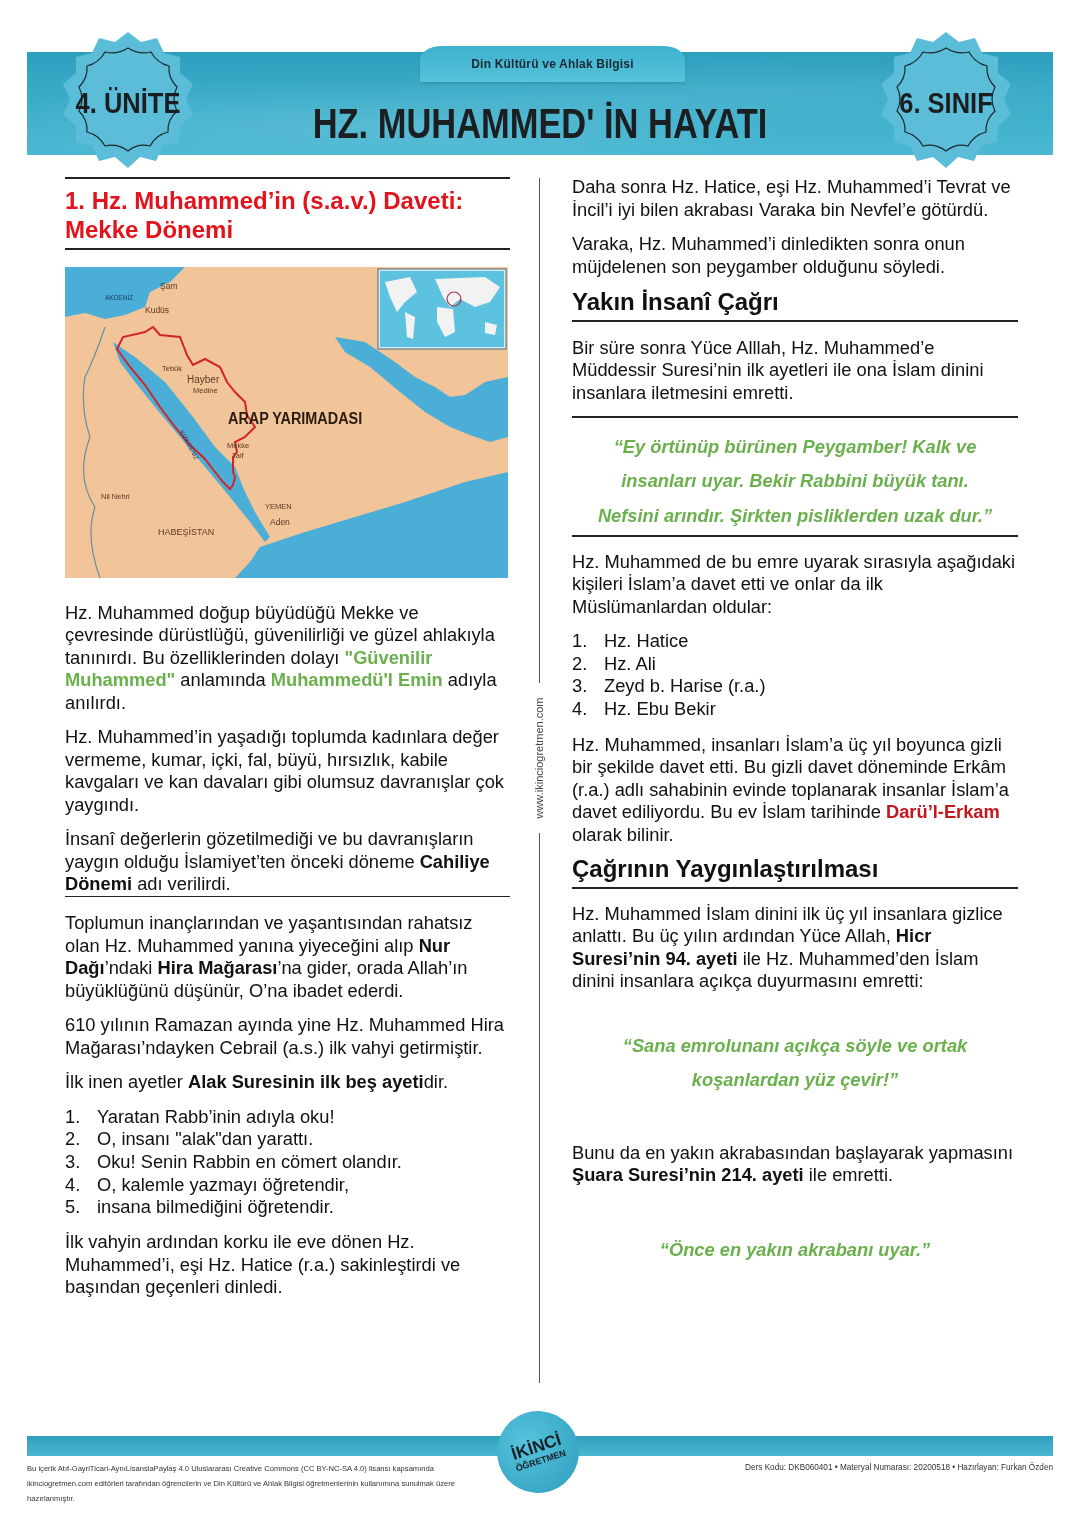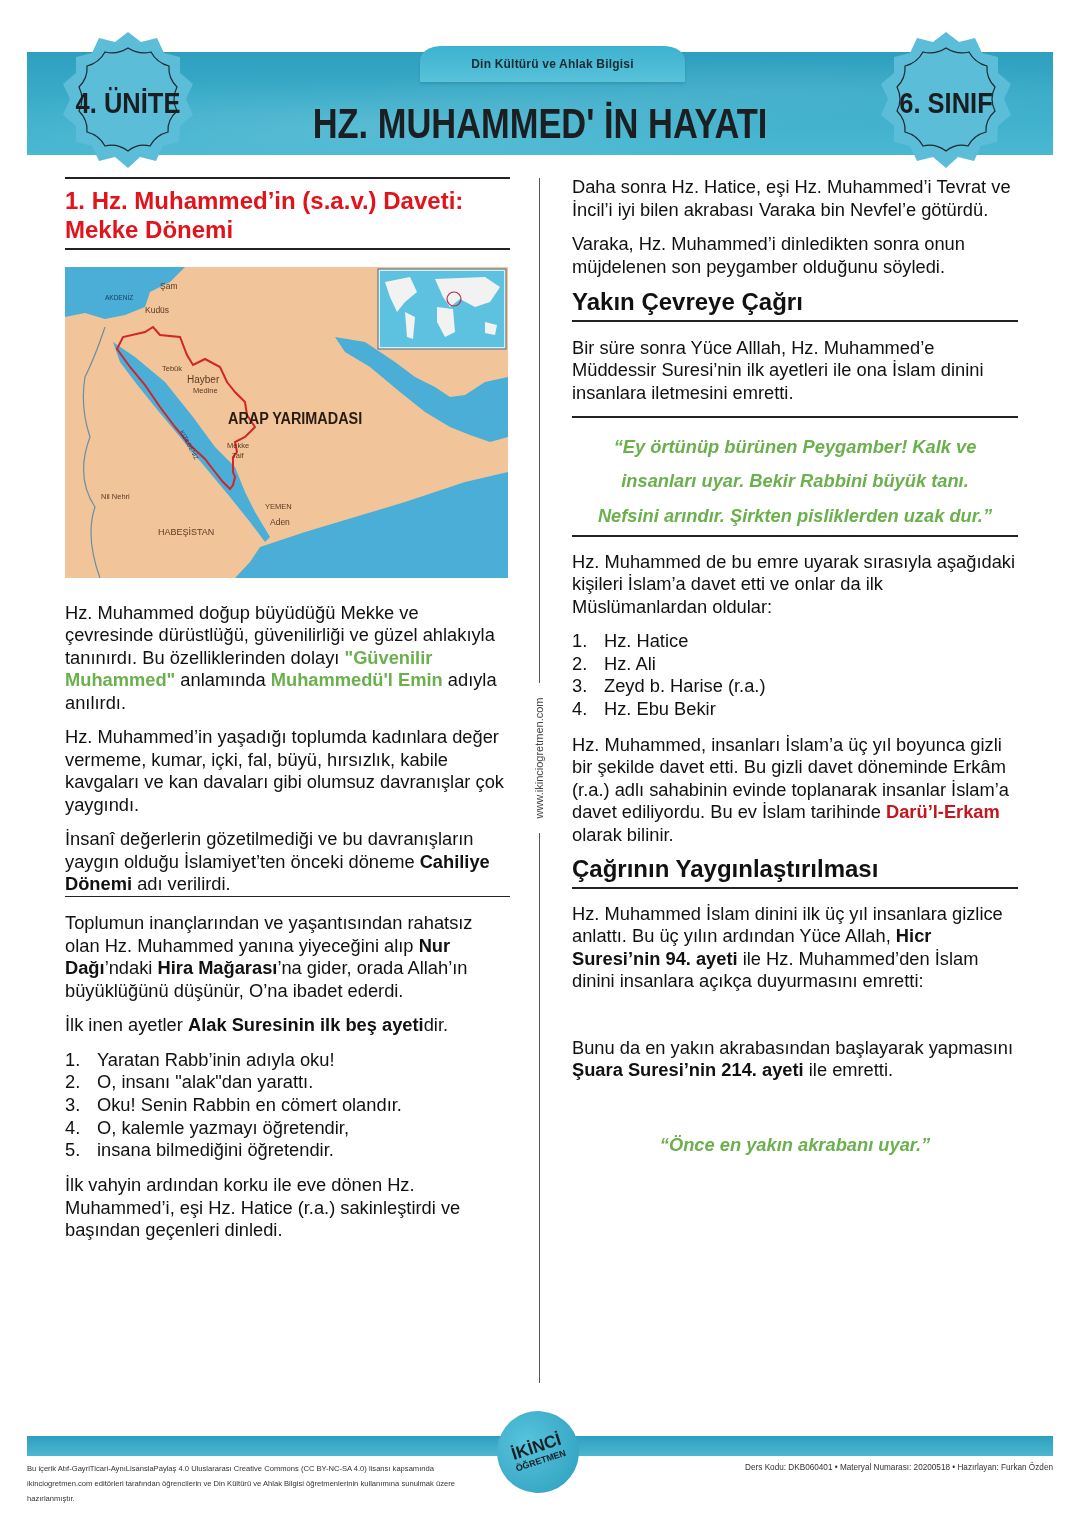--- a/index.html
+++ b/index.html
@@ -189,20 +189,21 @@
     <span>Hz. Muhammed doğup büyüdüğü Mekke ve çevresinde dürüstlüğü, güvenilirliği ve güzel ahlakıyla tanınırdı. Bu özelliklerinden dolayı </span><span class="green">"Güvenilir Muhammed"</span><span> anlamında </span><span class="green">Muhammedü'l Emin</span><span> adıyla anılırdı.</span>
   </p>
   <p style="margin-top:12px;">Hz. Muhammed’in yaşadığı toplumda kadınlara değer vermeme, kumar, içki, fal, büyü, hırsızlık, kabile kavgaları ve kan davaları gibi olumsuz davranışlar çok yaygındı.</p>
   <p style="margin-top:12px;">
     <span>İnsanî değerlerin gözetilmediği ve bu davranışların yaygın olduğu İslamiyet’ten önceki döneme </span><span class="b">Cahiliye Dönemi</span><span> adı verilirdi.</span>
   </p>
   <div class="rule" style="height:1.5px;"></div>
   <p style="margin-top:15px;">
     <span>Toplumun inançlarından ve yaşantısından rahatsız olan Hz. Muhammed yanına yiyeceğini alıp </span><span class="b">Nur Dağı</span><span>’ndaki </span><span class="b">Hira Mağarası</span><span>’na gider, orada Allah’ın büyüklüğünü düşünür, O’na ibadet ederdi.</span>
   </p>
+  <p style="margin-top:12px;">610 yılının Ramazan ayında yine Hz. Muhammed Hira Mağarası’ndayken Cebrail (a.s.) ilk vahyi getirmiştir.</p>
   <p style="margin-top:12px;">
     <span>İlk inen ayetler </span><span class="b">Alak Suresinin ilk beş ayeti</span><span>dir.</span>
   </p>
   <ol class="numlist" style="margin-top:12px;">
     <li>
         <span class="num">1.</span>
         <span>Yaratan Rabb’inin adıyla oku!</span>
       </li>
     <li>
         <span class="num">2.</span>
@@ -220,21 +221,21 @@
         <span class="num">5.</span>
         <span>insana bilmediğini öğretendir.</span>
       </li>
   </ol>
   <p style="margin-top:12px;">İlk vahyin ardından korku ile eve dönen Hz. Muhammed’i, eşi Hz. Hatice (r.a.) sakinleştirdi ve başından geçenleri dinledi.</p>
 </div>
 
 <div class="col col-right" style="top:176px;">
   <p>Daha sonra Hz. Hatice, eşi Hz. Muhammed’i Tevrat ve İncil’i iyi bilen akrabası Varaka bin Nevfel’e götürdü.</p>
   <p style="margin-top:12px;">Varaka, Hz. Muhammed’i dinledikten sonra onun müjdelenen son peygamber olduğunu söyledi.</p>
-  <div class="h2" style="margin-top:9px;">Yakın Çevreye Çağrı</div>
+  <div class="h2" style="margin-top:9px;">Yakın İnsanî Çağrı</div>
   <div class="rule" style="height:1.5px;"></div>
   <p style="margin-top:15px;">Bir süre sonra Yüce Alllah, Hz. Muhammed’e Müddessir Suresi’nin ilk ayetleri ile ona İslam dinini insanlara iletmesini emretti.</p>
   <div class="rule" style="height:1.5px; margin-top:12px;"></div>
   <div class="quote" style="padding:12px 0 2px 0;">
     <div>“Ey örtünüp bürünen Peygamber! Kalk ve</div>
     <div>insanları uyar. Bekir Rabbini büyük tanı.</div>
     <div>Nefsini arındır. Şirkten pisliklerden uzak dur.”</div>
   </div>
   <div class="rule" style="height:1.5px;"></div>
   <p style="margin-top:14px;">Hz. Muhammed de bu emre uyarak sırasıyla aşağıdaki kişileri İslam’a davet etti ve onlar da ilk Müslümanlardan oldular:</p>
@@ -257,20 +258,24 @@
       </li>
   </ol>
   <p style="margin-top:13px;">
     <span>Hz. Muhammed, insanları İslam’a üç yıl boyunca gizli bir şekilde davet etti. Bu gizli davet döneminde Erkâm (r.a.) adlı sahabinin evinde toplanarak insanlar İslam’a davet ediliyordu. Bu ev İslam tarihinde </span><span class="red">Darü’l-Erkam</span><span> olarak bilinir.</span>
   </p>
   <div class="h2" style="margin-top:8px;">Çağrının Yaygınlaştırılması</div>
   <div class="rule" style="height:1.5px;"></div>
   <p style="margin-top:14px;">
     <span>Hz. Muhammed İslam dinini ilk üç yıl insanlara gizlice anlattı. Bu üç yılın ardından Yüce Allah, </span><span class="b">Hicr Suresi’nin 94. ayeti</span><span> ile Hz. Muhammed’den İslam dinini insanlara açıkça duyurmasını emretti:</span>
   </p>
+  <div class="quote" style="margin-top:36px;">
+    <div>“Sana emrolunanı açıkça söyle ve ortak</div>
+    <div>koşanlardan yüz çevir!”</div>
+  </div>
   <p style="margin-top:44px;">
     <span>Bunu da en yakın akrabasından başlayarak yapmasını </span><span class="b">Şuara Suresi’nin 214. ayeti</span><span> ile emretti.</span>
   </p>
   <div class="quote" style="margin-top:46px;">“Önce en yakın akrabanı uyar.”</div>
 </div>
 
 <div class="footer-band"></div>
 <div class="footer-logo">
   <div class="l1">İKİNCİ</div>
   <div class="l2">ÖĞRETMEN</div>

